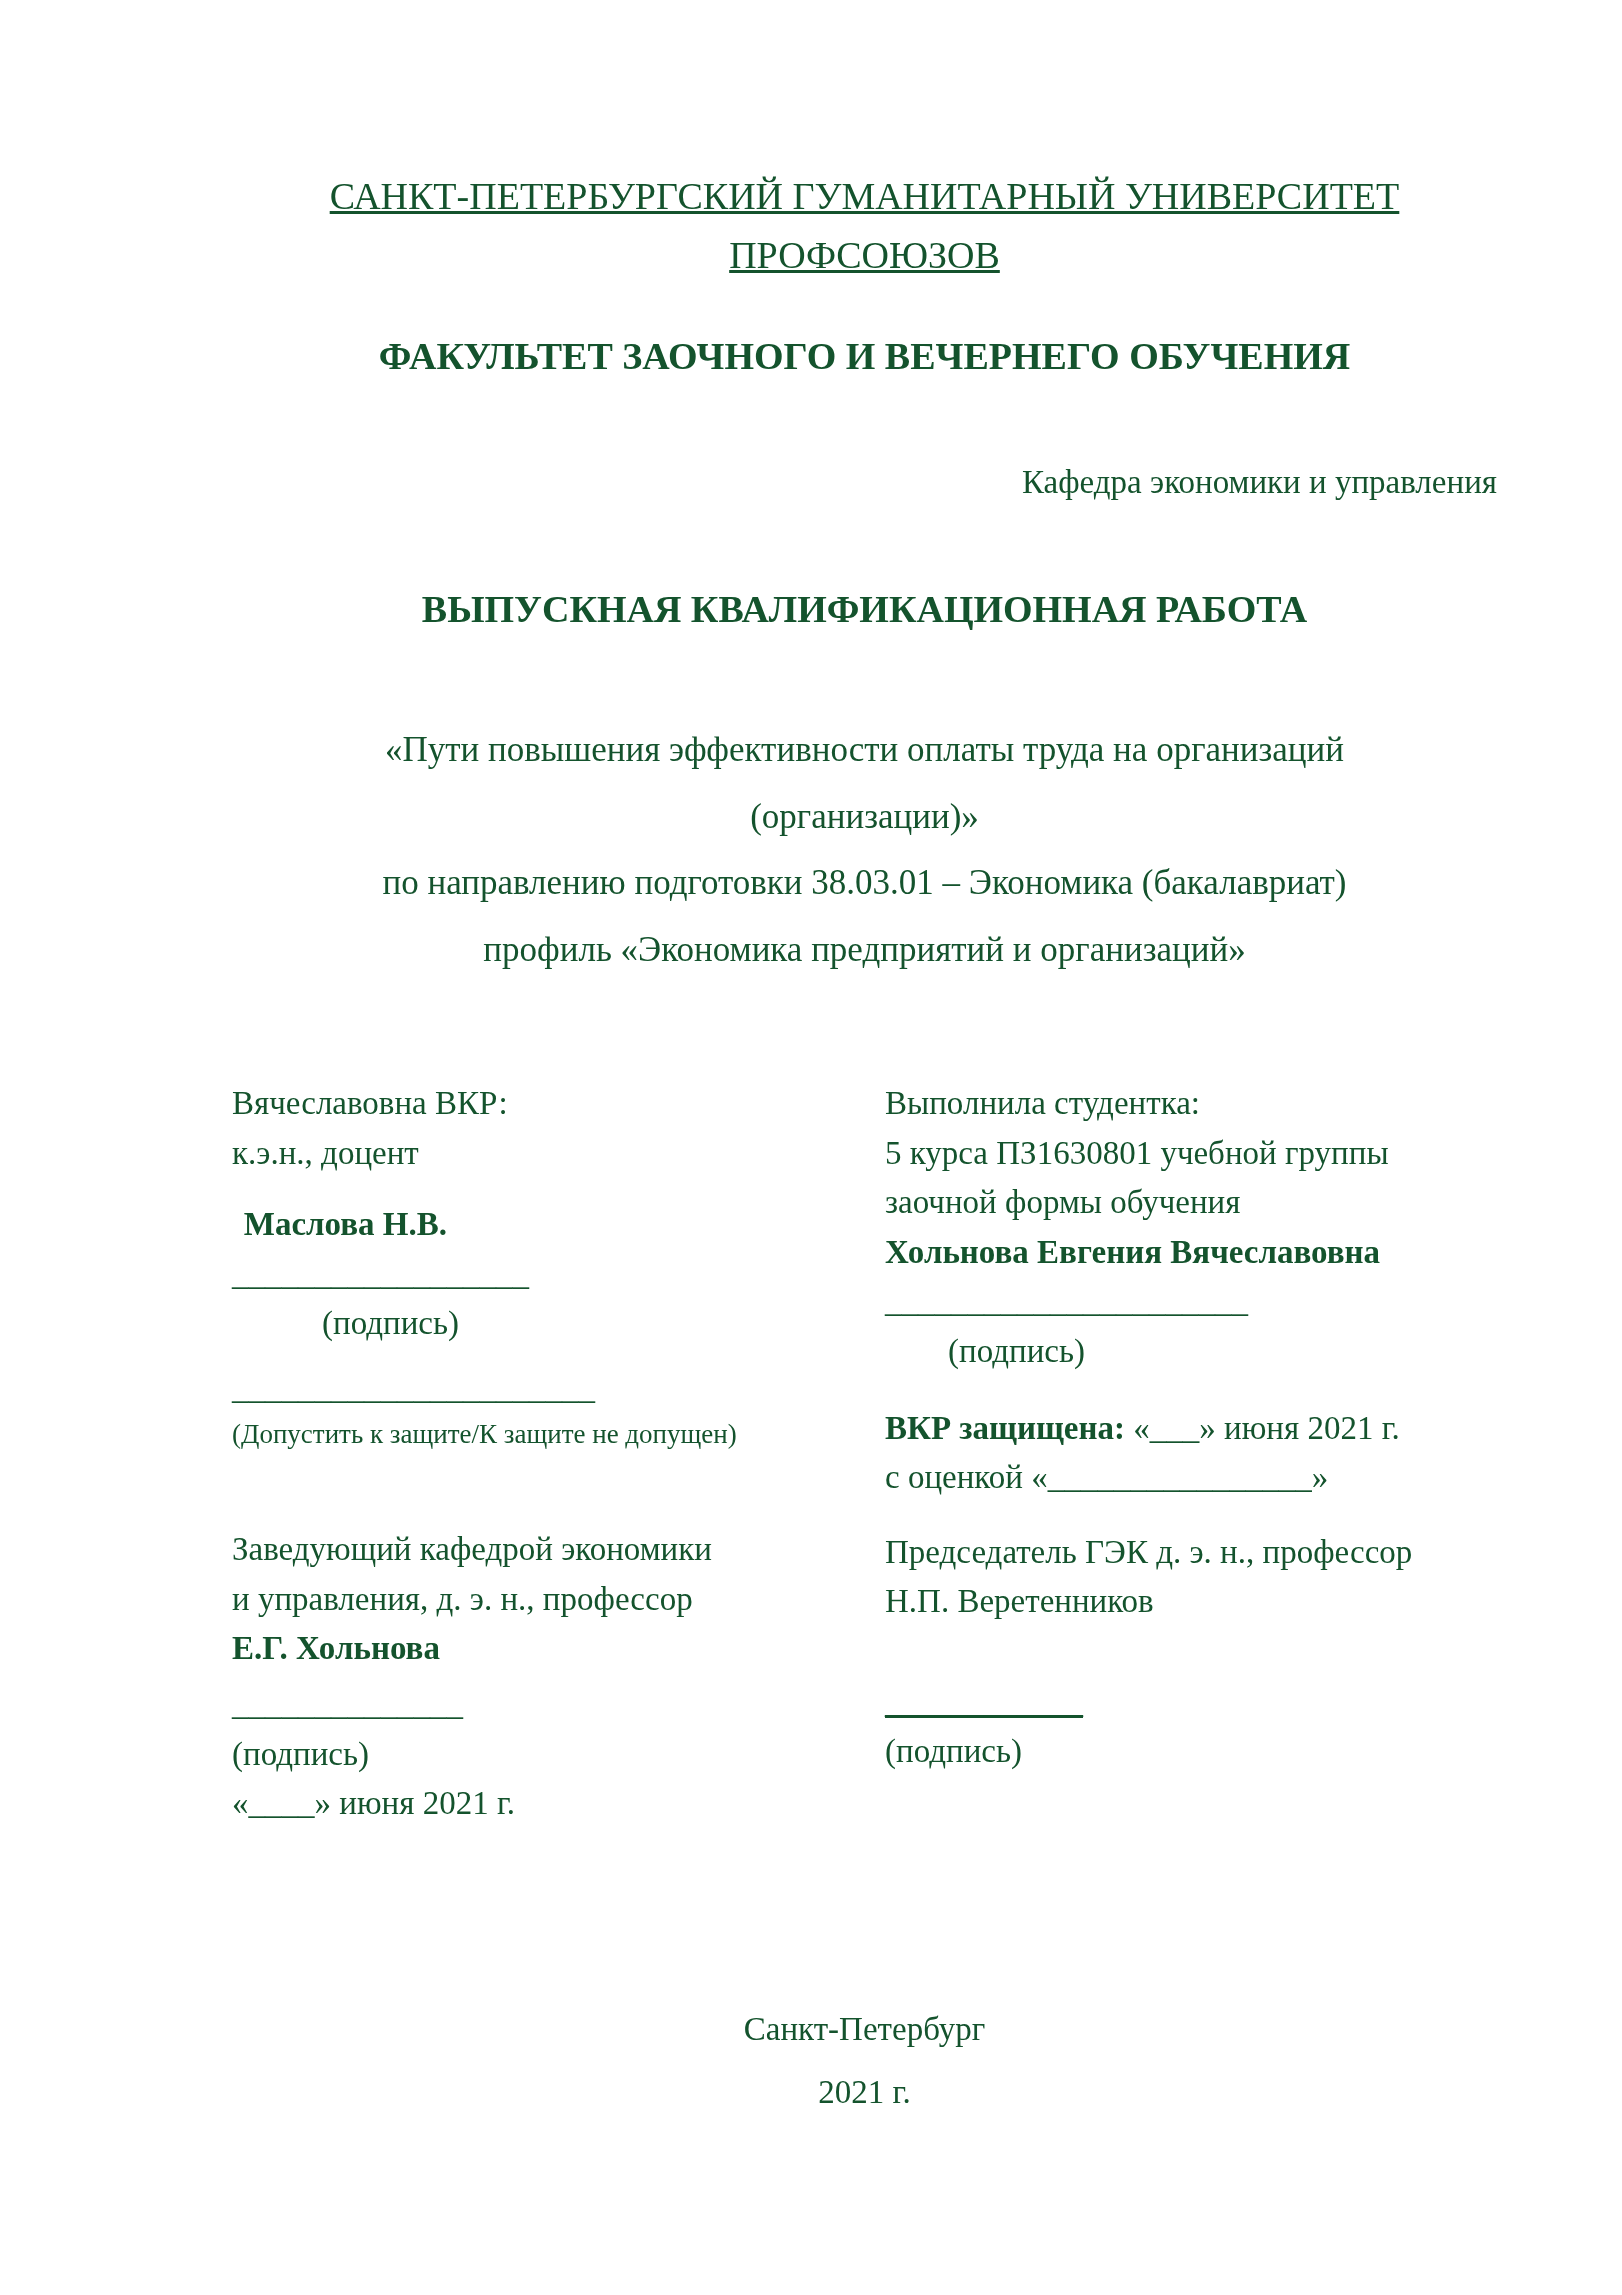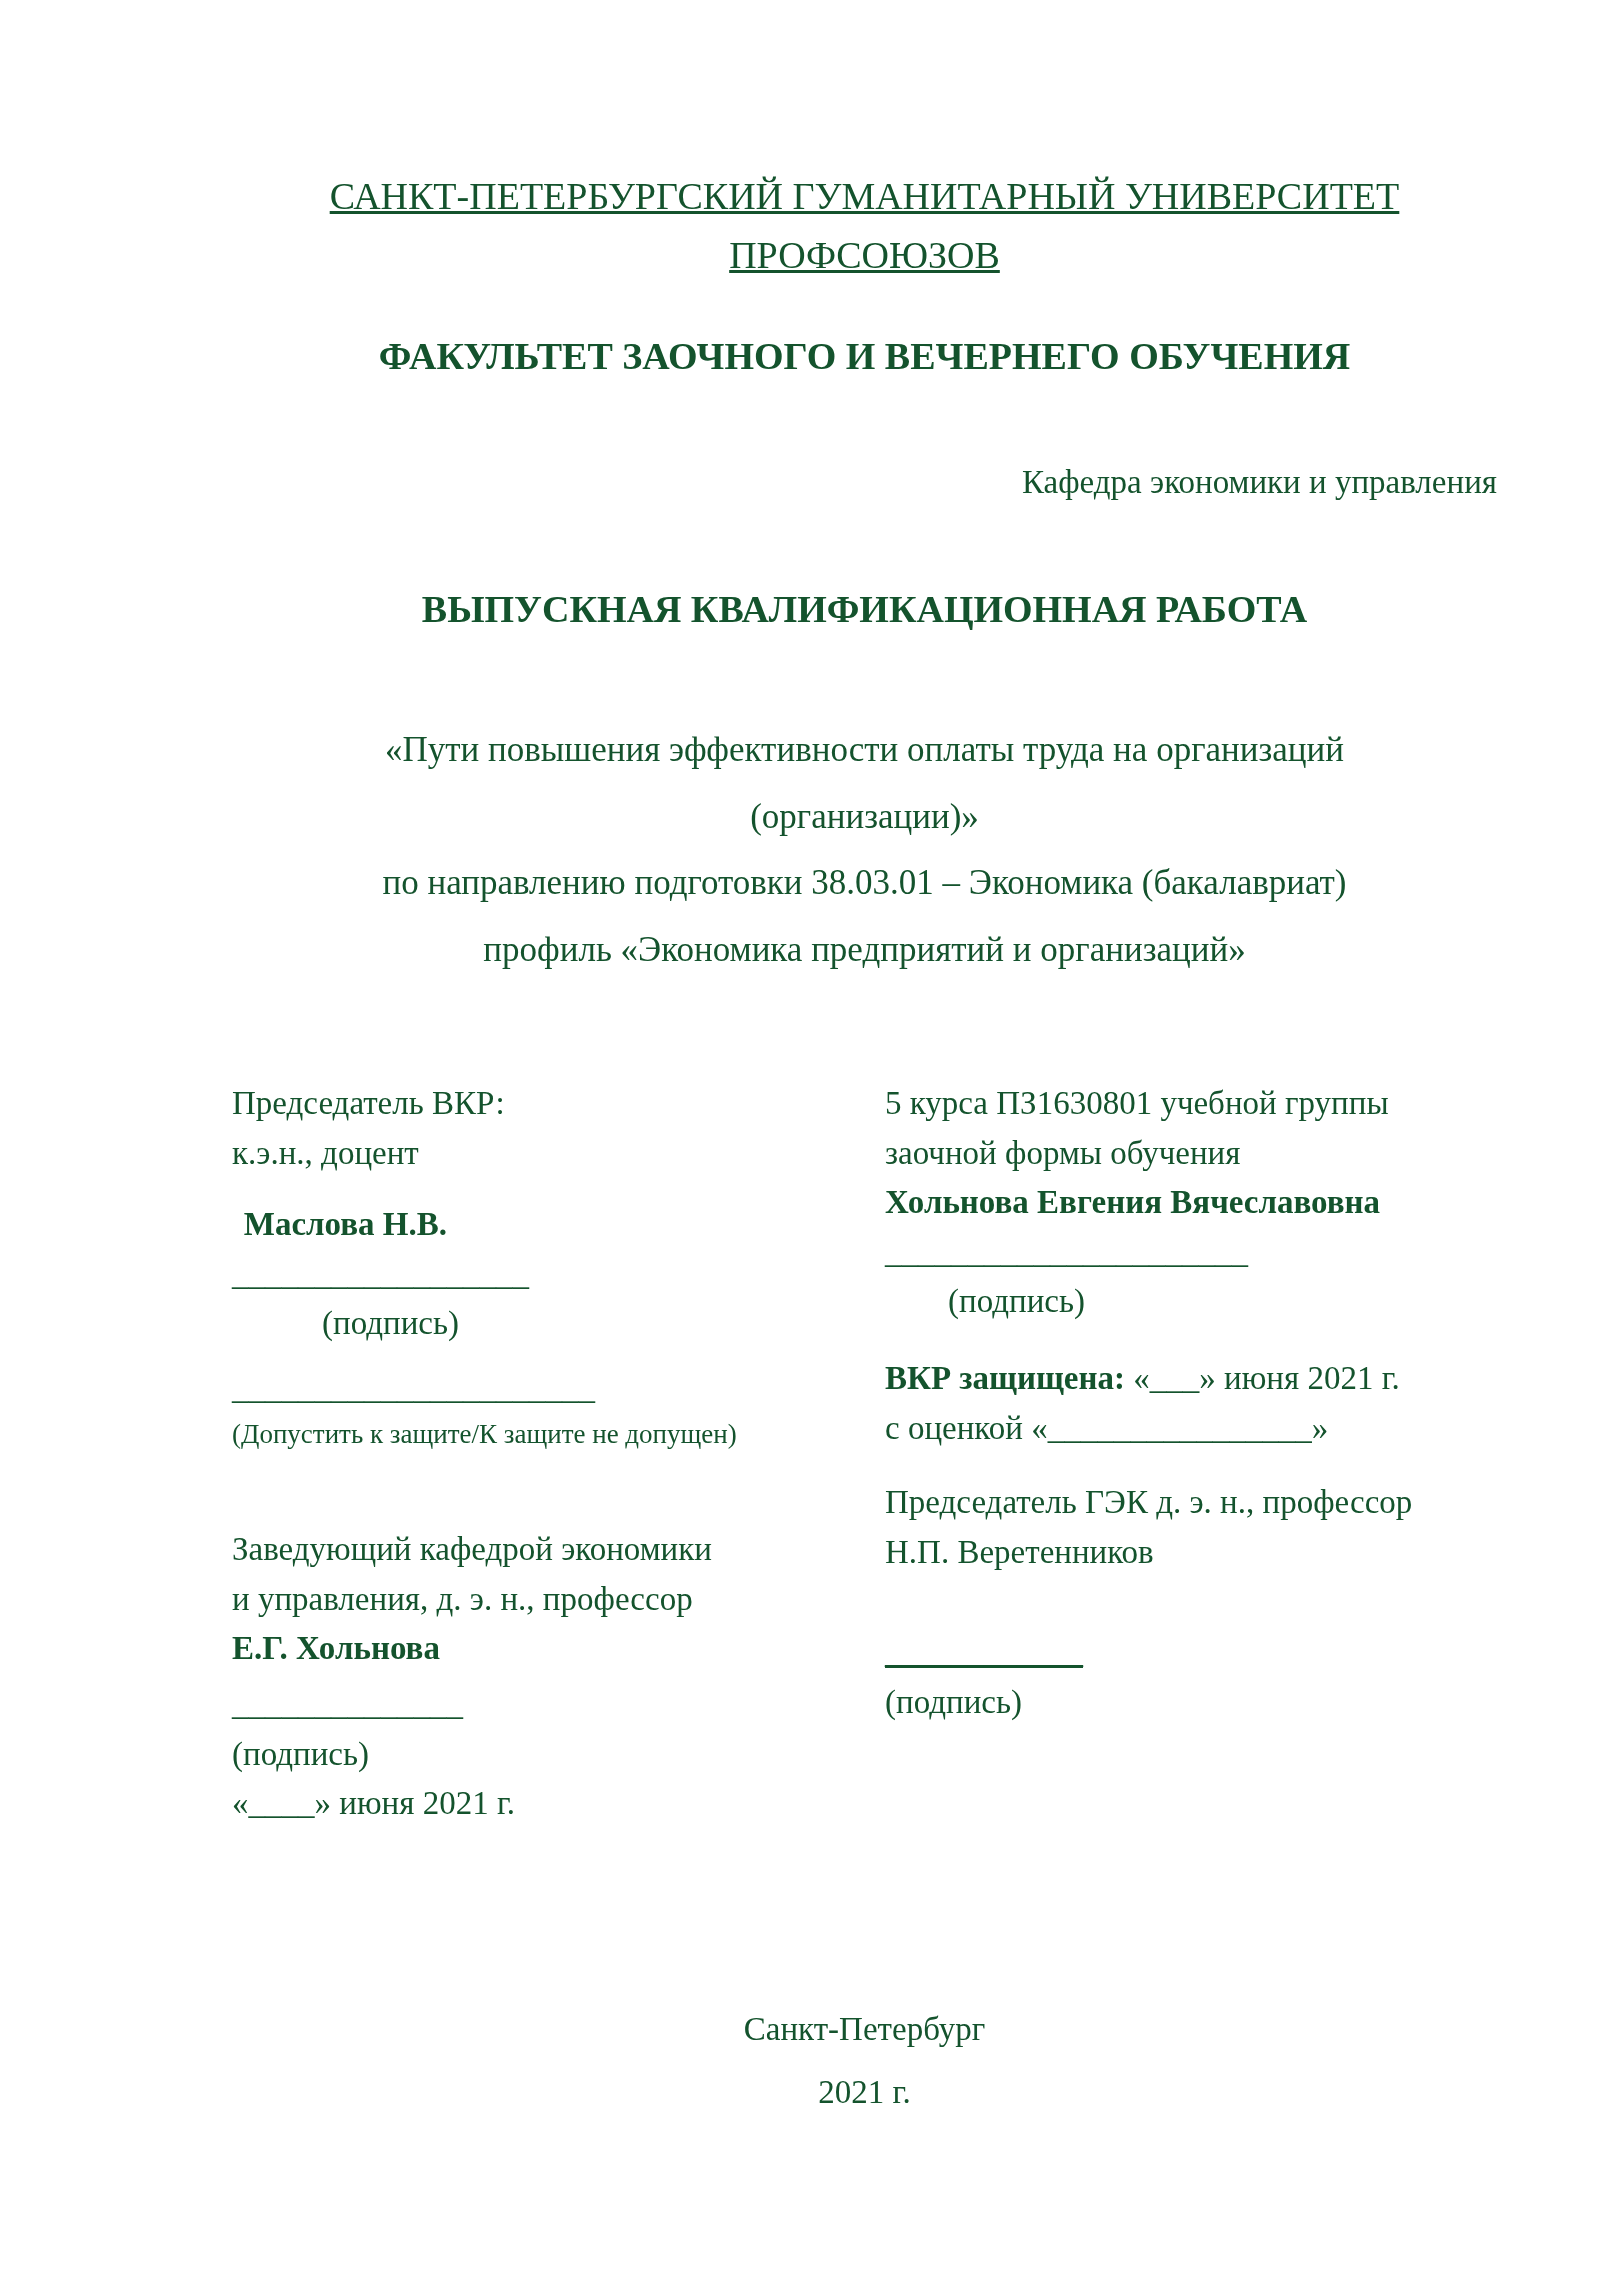--- a/index.html
+++ b/index.html
@@ -69,36 +69,37 @@
   <div class="thesis">
     <div class="title-line center">«Пути повышения эффективности оплаты труда на организаций</div>
     <div class="title-line center">(организации)»</div>
     <div class="title-line center">по направлению подготовки 38.03.01 – Экономика (бакалавриат)</div>
     <div class="title-line center">профиль «Экономика предприятий и организаций»</div>
   </div>
 
   <div class="columns">
 
     <div class="col-left body-t">
-      <div>Председатель ВКР:</div>
+      <div>Вячеславовна ВКР:</div>
       <div>к.э.н., доцент</div>
       <div class="b name-ind mt-28">Маслова Н.В.</div>
       <div>__________________</div>
       <div class="sig-cap-l">(подпись)</div>
       <div class="mt-20">______________________</div>
       <div class="small-t">(Допустить к защите/К защите не допущен)</div>
       <div class="mt-90">Заведующий кафедрой экономики</div>
       <div>и управления, д. э. н., профессор</div>
       <div class="b">Е.Г. Хольнова</div>
       <div class="mt-8">______________</div>
       <div>(подпись)</div>
       <div class="mt-40">«____» июня 2021 г.</div>
     </div>
 
     <div class="col-right body-t">
+      <div>Выполнила студентка:</div>
       <div>5 курса ПЗ1630801 учебной группы</div>
       <div>заочной формы обучения</div>
       <div class="b">Хольнова Евгения Вячеславовна</div>
       <div>______________________</div>
       <div class="sig-cap-r">(подпись)</div>
       <div class="mt-35">
         <span class="b">ВКР защищена:</span><span> «___» июня 2021 г.</span>
       </div>
       <div>с оценкой «________________»</div>
       <div class="mt-45">Председатель ГЭК д. э. н., профессор</div>

